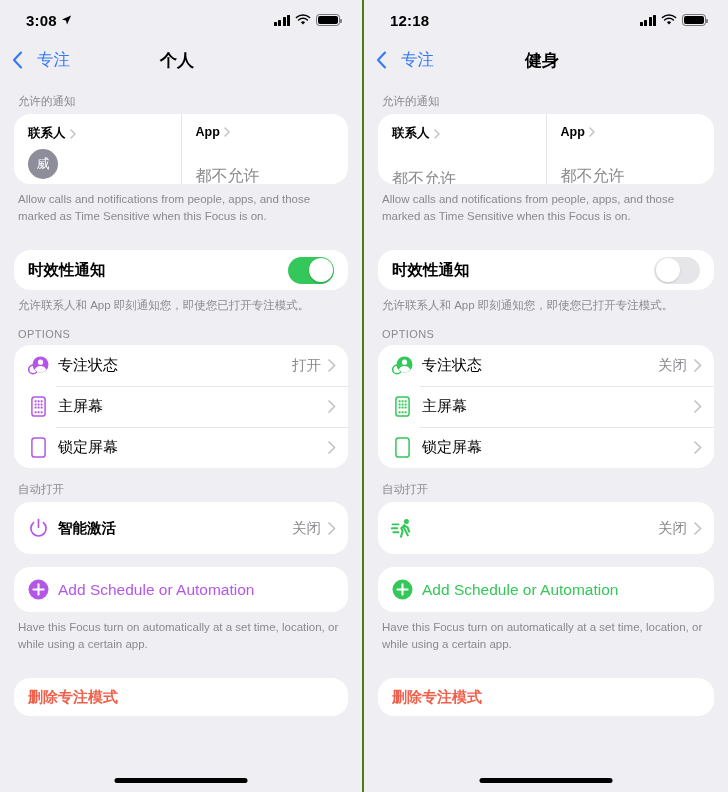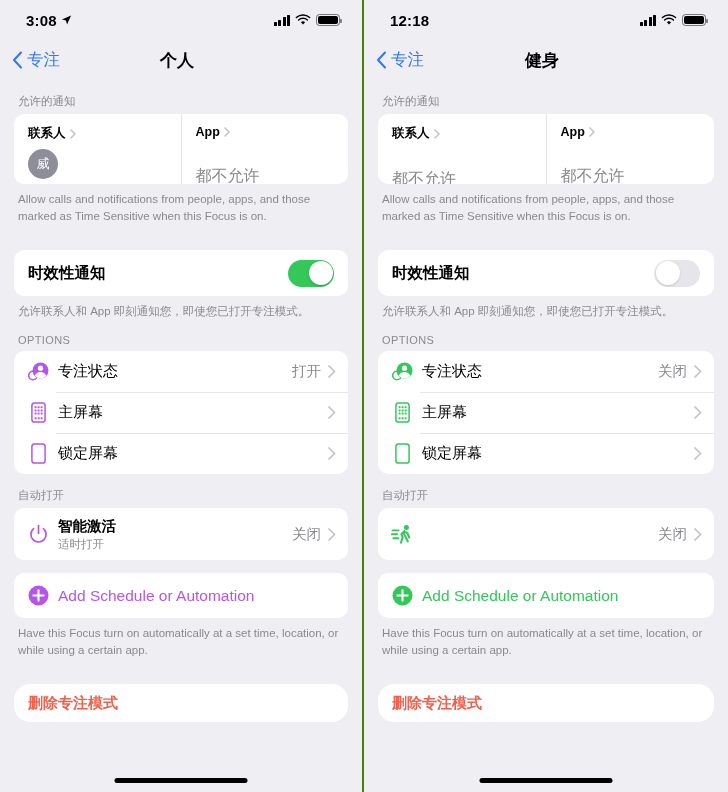--- a/index.html
+++ b/index.html
@@ -54,38 +54,38 @@
   .batt b{ display:block; width:100%; height:100%; background:#000; border-radius:2px; }
 
   
   .navbar {
     height: 40px;
     position: relative;
     display: flex; align-items: center;
     padding: 0 12px;
     box-sizing: border-box;
   }
-  .back { display: flex; align-items: center; gap: 4px; color: #3478f6; cursor: pointer; }
+  .back { display: flex; align-items: center; gap: 14px; color: #3478f6; cursor: pointer; }
   .chev-back { width: 11px; height: 18px; display:block; }
   .back-label { font-size: 16.5px; color: #3478f6; }
   .nav-title {
     position: absolute; left: 0; right: 8px; text-align: center;
     font-size: 17px; font-weight: bold; color: #000;
     pointer-events: none;
   }
 
   
   .section-header {
     font-size: 11.5px; color: #8a8a8e;
     padding: 14px 18px 5px 18px;
   }
   .section-header.caps { letter-spacing: .4px; font-size: 11px; }
   .card {
     background: #fff;
-    border-radius: 10px;
+    border-radius: 16px;
     margin: 0 14px;
     overflow: hidden;
   }
   .footnote {
     font-size: 11.5px; color: #8a8a8e;
     line-height: 1.45;
     padding: 7px 18px 0 18px;
   }
 
   
@@ -102,21 +102,21 @@
   .avatar {
     width: 30px; height: 30px; border-radius: 50%;
     background: #8e8e9b;
     color: #fff; font-size: 13px;
     display: flex; align-items: center; justify-content: center;
     margin-top: 7px;
   }
 
   
   .toggle-row {
-    height: 46px; display: flex; align-items: center;
+    height: 40px; display: flex; align-items: center;
     justify-content: space-between; padding: 0 14px;
   }
   .toggle-label { font-size: 15.5px; font-weight: bold; color: #000; }
   .switch {
     width: 46px; height: 27px; border-radius: 14px;
     position: relative; cursor: pointer;
     background: #34c759;
     transition: background .2s;
   }
   .switch.off { background: #e6e6ea; }
@@ -322,21 +322,20 @@
     <div class="card">
       <div class="row tall">
         <span class="row-icon">
           <svg width="21" height="21" viewBox="0 0 21 21">
             <path d="M5.6 4.6 a7.6 7.6 0 1 0 9.8 0" fill="none" stroke="#b457e8" stroke-width="1.7" stroke-linecap="round"></path>
             <path d="M10.5 1.6 L10.5 9.2" fill="none" stroke="#b457e8" stroke-width="1.7" stroke-linecap="round"></path>
           </svg>
         </span>
         <span class="row-text">
           <span class="row-title bold">智能激活</span>
-          <span class="row-sub">适时打开</span>
         </span>
         <span class="row-value">关闭</span>
         <svg class="chev" viewBox="0 0 8 13">
           <path d="M1 1 L6.6 6.5 L1 12" stroke="#c2c2c7" stroke-width="1.7" fill="none" stroke-linecap="round" stroke-linejoin="round"></path>
         </svg>
       </div>
     </div>
 
     <div class="spacer-md"></div>
 

